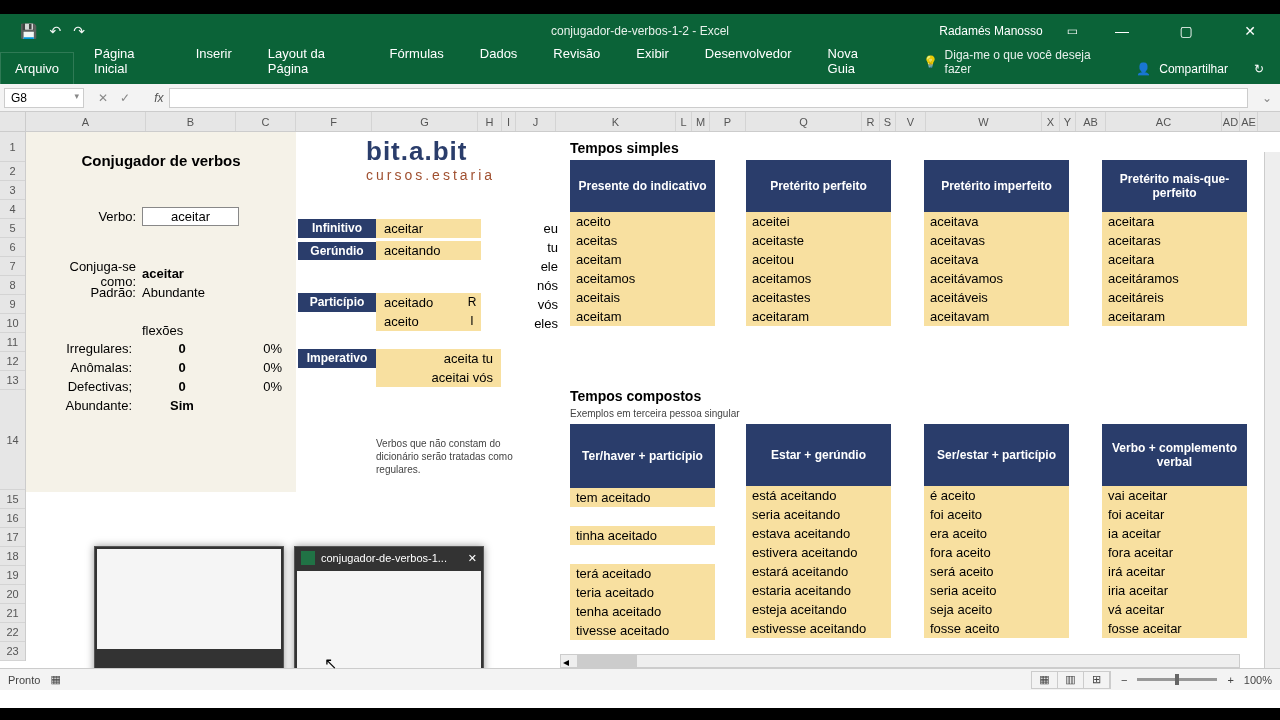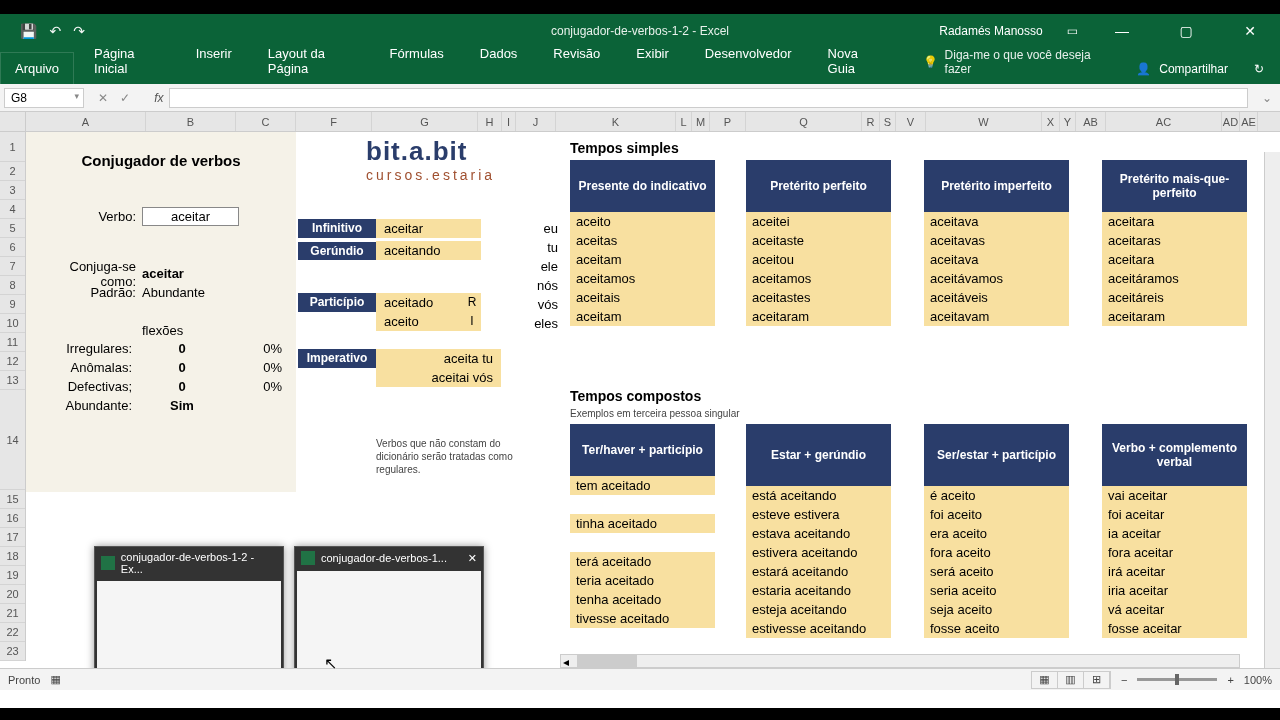--- a/index.html
+++ b/index.html
@@ -344,34 +344,34 @@
           <div class="tense-row">aceitáramos</div>
           <div class="tense-row">aceitáreis</div>
           <div class="tense-row">aceitaram</div>
         </div>
       </div>
 
     <div class="section-title" style="left:544px; top:256px;">Tempos compostos</div>
     <div class="section-sub" style="left:544px; top:276px;">Exemplos em terceira pessoa singular</div>
     <div id="compound-cards">
         <div class="tense-card" style="left: 544px; top: 292px;">
-          <div class="tense-head" style="height:52px;">Ter/haver + particípio</div>
+          <div class="tense-head" style="height:64px;">Ter/haver + particípio</div>
           <div class="tense-row">tem aceitado</div>
           <div class="tense-row plain"></div>
           <div class="tense-row">tinha aceitado</div>
           <div class="tense-row plain"></div>
           <div class="tense-row">terá aceitado</div>
           <div class="tense-row">teria aceitado</div>
           <div class="tense-row">tenha aceitado</div>
           <div class="tense-row">tivesse aceitado</div>
         </div>
         <div class="tense-card" style="left: 720px; top: 292px;">
           <div class="tense-head" style="height:62px;">Estar + gerúndio</div>
           <div class="tense-row">está aceitando</div>
-          <div class="tense-row">esteve estivera</div>
+          <div class="tense-row">seria aceitando</div>
           <div class="tense-row">estava aceitando</div>
           <div class="tense-row">estivera aceitando</div>
           <div class="tense-row">estará aceitando</div>
           <div class="tense-row">estaria aceitando</div>
           <div class="tense-row">esteja aceitando</div>
           <div class="tense-row">estivesse aceitando</div>
         </div>
         <div class="tense-card" style="left: 898px; top: 292px;">
           <div class="tense-head" style="height:62px;">Ser/estar + particípio</div>
           <div class="tense-row">é aceito</div>
@@ -391,24 +391,20 @@
           <div class="tense-row">fora aceitar</div>
           <div class="tense-row">irá aceitar</div>
           <div class="tense-row">iria aceitar</div>
           <div class="tense-row">vá aceitar</div>
           <div class="tense-row">fosse aceitar</div>
         </div>
       </div>
 
     <div class="thumbs" id="thumbs" style="top:414px; left:68px;">
         <div class="thumb">
-          <div class="thumb-title">
-            <span class="xicon"></span>
-            <span>conjugador-de-verbos-1-2 - Ex...</span>
-          </div>
           <div class="thumb-body"></div>
         </div>
         <div class="thumb">
           <div class="thumb-title">
             <span class="xicon"></span>
             <span>conjugador-de-verbos-1...</span>
             <span class="thumb-close">✕</span>
           </div>
           <div class="thumb-body"></div>
         </div>

